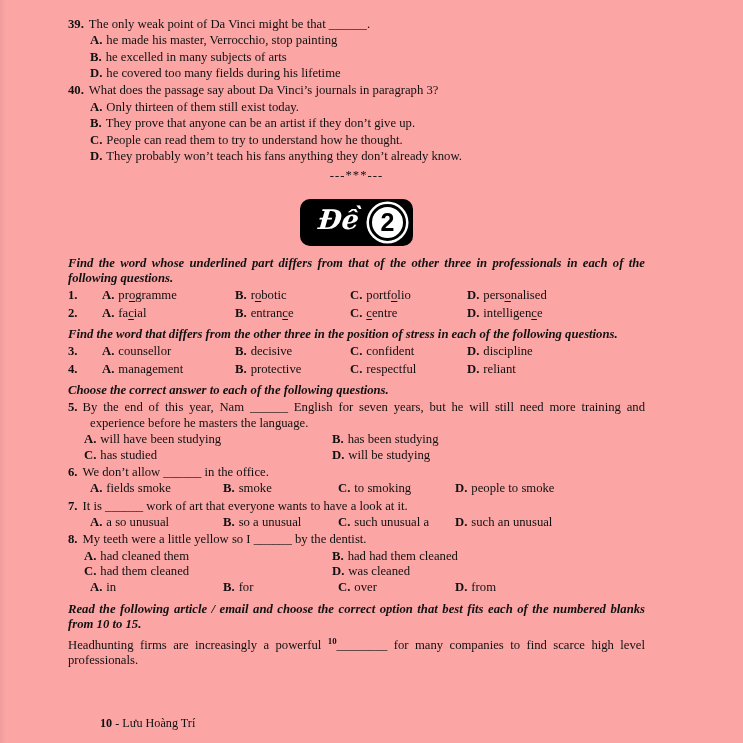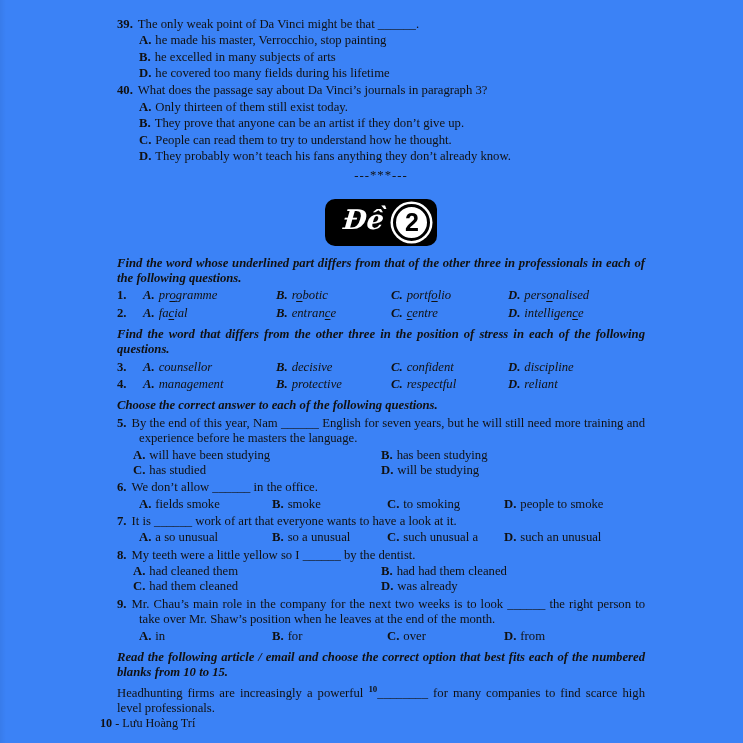--- a/index.html
+++ b/index.html
@@ -2,34 +2,34 @@
 <html><head>
 <meta charset="utf-8">
 <style>
   * { margin:0; padding:0; box-sizing:border-box; }
   html,body { width:743px; height:743px; background:#ffffff; }
   body {
     font-family:"Liberation Serif", serif;
     font-size:12.7px; line-height:1.21; color:#111;
     position:relative; overflow:hidden;
   }
-  .sheet { position:absolute; inset:0; background:#3b82f6; padding:15px 98px 0 117px; }
+  .sheet { position:absolute; inset:0; background:#fca5a5; padding:15px 98px 0 68px; }
   .sheet::before { 
     content:""; position:absolute; left:0; top:0; bottom:0; width:6px;
     background:linear-gradient(to right, rgba(0,0,0,0.05), rgba(0,0,0,0));
   }
   .q { text-align:justify; padding-left:22px; text-indent:-22px; margin-top:2px; }
   .qnum { font-weight:bold; margin-right:5px; }
   .letter { font-weight:bold; margin-right:4px; }
   .opt-stack .opt { margin-left:22px; margin-top:1px; }
   .opts4 { display:grid; grid-template-columns:133px 115px 117px 1fr; margin-left:22px; margin-top:1px; }
   .opts2 { display:grid; grid-template-columns:248px 1fr; margin-left:16px; margin-top:1px; }
   .qrow { display:flex; margin-top:2px; }
   .qrow .qnum { width:22px; flex:none; margin-right:0; }
-  .qrow .opts4 { flex:1; margin-left:4px; margin-top:0;font-style:italic; }
+  .qrow .opts4 { flex:1; margin-left:12px; margin-top:0; }
   .instr { font-weight:bold; font-style:italic; text-align:justify; margin-top:6px; margin-bottom:2px; }
   .separator { text-align:center; margin-top:4px; letter-spacing:1px; }
   .badge-wrap { display:flex; justify-content:center; margin:15px 0 10px; }
   .badge {
     display:flex; align-items:center; gap:10px;
     background:#000; color:#fff; border-radius:10px;
     padding:4px 7px 4px 18px; height:47px;
   }
   .badge-label {
     font-family:"DejaVu Serif", serif; font-style:italic; font-weight:bold;
@@ -165,26 +165,23 @@
       <div class="opt"><span class="letter">D.</span><span>such an unusual</span></div>
     </div>
 
     <div class="q">
       <span class="qnum">8.</span><span>My teeth were a little yellow so I ______ by the dentist.</span>
     </div>
     <div class="opts2">
       <div class="opt"><span class="letter">A.</span><span>had cleaned them</span></div>
       <div class="opt"><span class="letter">B.</span><span>had had them cleaned</span></div>
       <div class="opt"><span class="letter">C.</span><span>had them cleaned</span></div>
-      <div class="opt"><span class="letter">D.</span><span>was already</span></div>
+      <div class="opt"><span class="letter">D.</span><span>was cleaned</span></div>
     </div>
 
-    <div class="q">
-      <span class="qnum">9.</span><span>Mr. Chau’s main role in the company for the next two weeks is to look ______ the right person to take over Mr. Shaw’s position when he leaves at the end of the month.</span>
-    </div>
     <div class="opts4">
       <div class="opt"><span class="letter">A.</span><span>in</span></div>
       <div class="opt"><span class="letter">B.</span><span>for</span></div>
       <div class="opt"><span class="letter">C.</span><span>over</span></div>
       <div class="opt"><span class="letter">D.</span><span>from</span></div>
     </div>
   </section>
 
   <section>
     <div class="instr">Read the following article / email and choose the correct option that best fits each of the numbered blanks from 10 to 15.</div>

